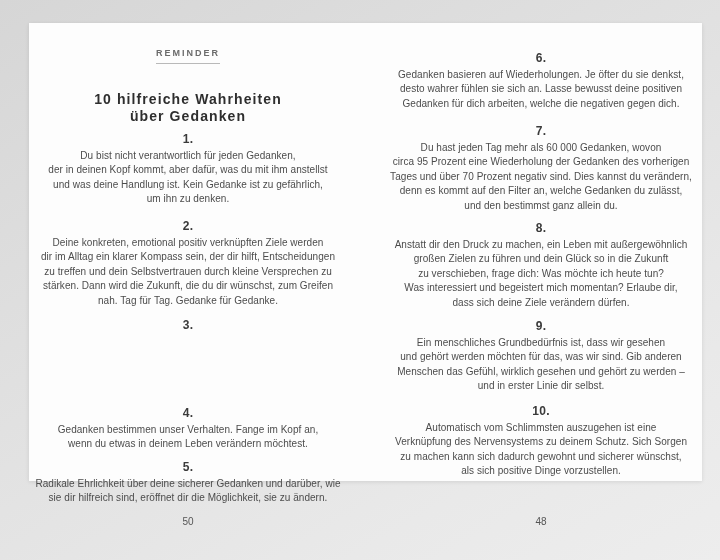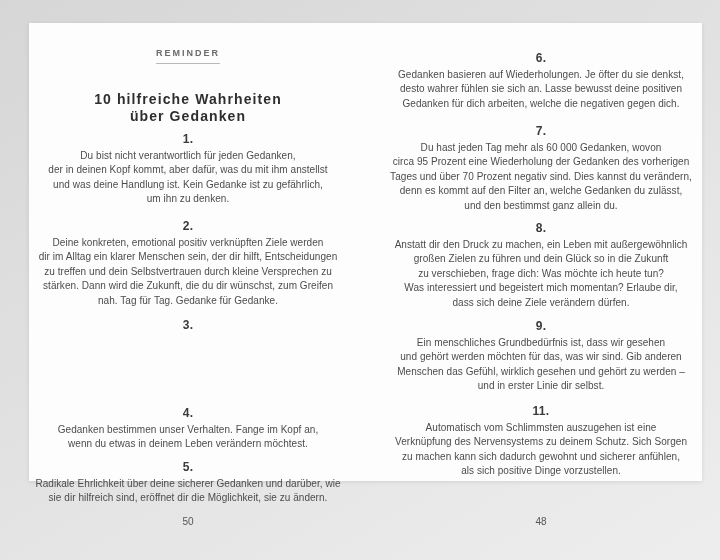--- a/index.html
+++ b/index.html
@@ -125,21 +125,21 @@
       <div class="section l-s1">
         <div class="section-number">1.</div>
         <div class="section-text">Du bist nicht verantwortlich für jeden Gedanken,
 der in deinen Kopf kommt, aber dafür, was du mit ihm anstellst
 und was deine Handlung ist. Kein Gedanke ist zu gefährlich,
 um ihn zu denken.</div>
       </div>
       <div class="section l-s2">
         <div class="section-number">2.</div>
         <div class="section-text">Deine konkreten, emotional positiv verknüpften Ziele werden
-dir im Alltag ein klarer Menschen sein, der dir hilft, Entscheidungen
+dir im Alltag ein klarer Kompass sein, der dir hilft, Entscheidungen
 zu treffen und dein Selbstvertrauen durch kleine Versprechen zu
 stärken. Dann wird die Zukunft, die du dir wünschst, zum Greifen
 nah. Tag für Tag. Gedanke für Gedanke.</div>
       </div>
       <div class="section l-s3">
         <div class="section-number">3.</div>
       </div>
       <div class="section l-s4">
         <div class="section-number">4.</div>
         <div class="section-text">Gedanken bestimmen unser Verhalten. Fange im Kopf an,
@@ -178,24 +178,24 @@
 dass sich deine Ziele verändern dürfen.</div>
       </div>
       <div class="section r-s4">
         <div class="section-number">9.</div>
         <div class="section-text">Ein menschliches Grundbedürfnis ist, dass wir gesehen
 und gehört werden möchten für das, was wir sind. Gib anderen
 Menschen das Gefühl, wirklich gesehen und gehört zu werden –
 und in erster Linie dir selbst.</div>
       </div>
       <div class="section r-s5">
-        <div class="section-number">11.</div>
+        <div class="section-number">10.</div>
         <div class="section-text">Automatisch vom Schlimmsten auszugehen ist eine
 Verknüpfung des Nervensystems zu deinem Schutz. Sich Sorgen
-zu machen kann sich dadurch gewohnt und sicherer anfühlen,
+zu machen kann sich dadurch gewohnt und sicherer wünschst,
 als sich positive Dinge vorzustellen.</div>
       </div>
 
       <div class="page-number">48</div>
     </div>
 
   </div>
 </div>
 
 </body></html>

